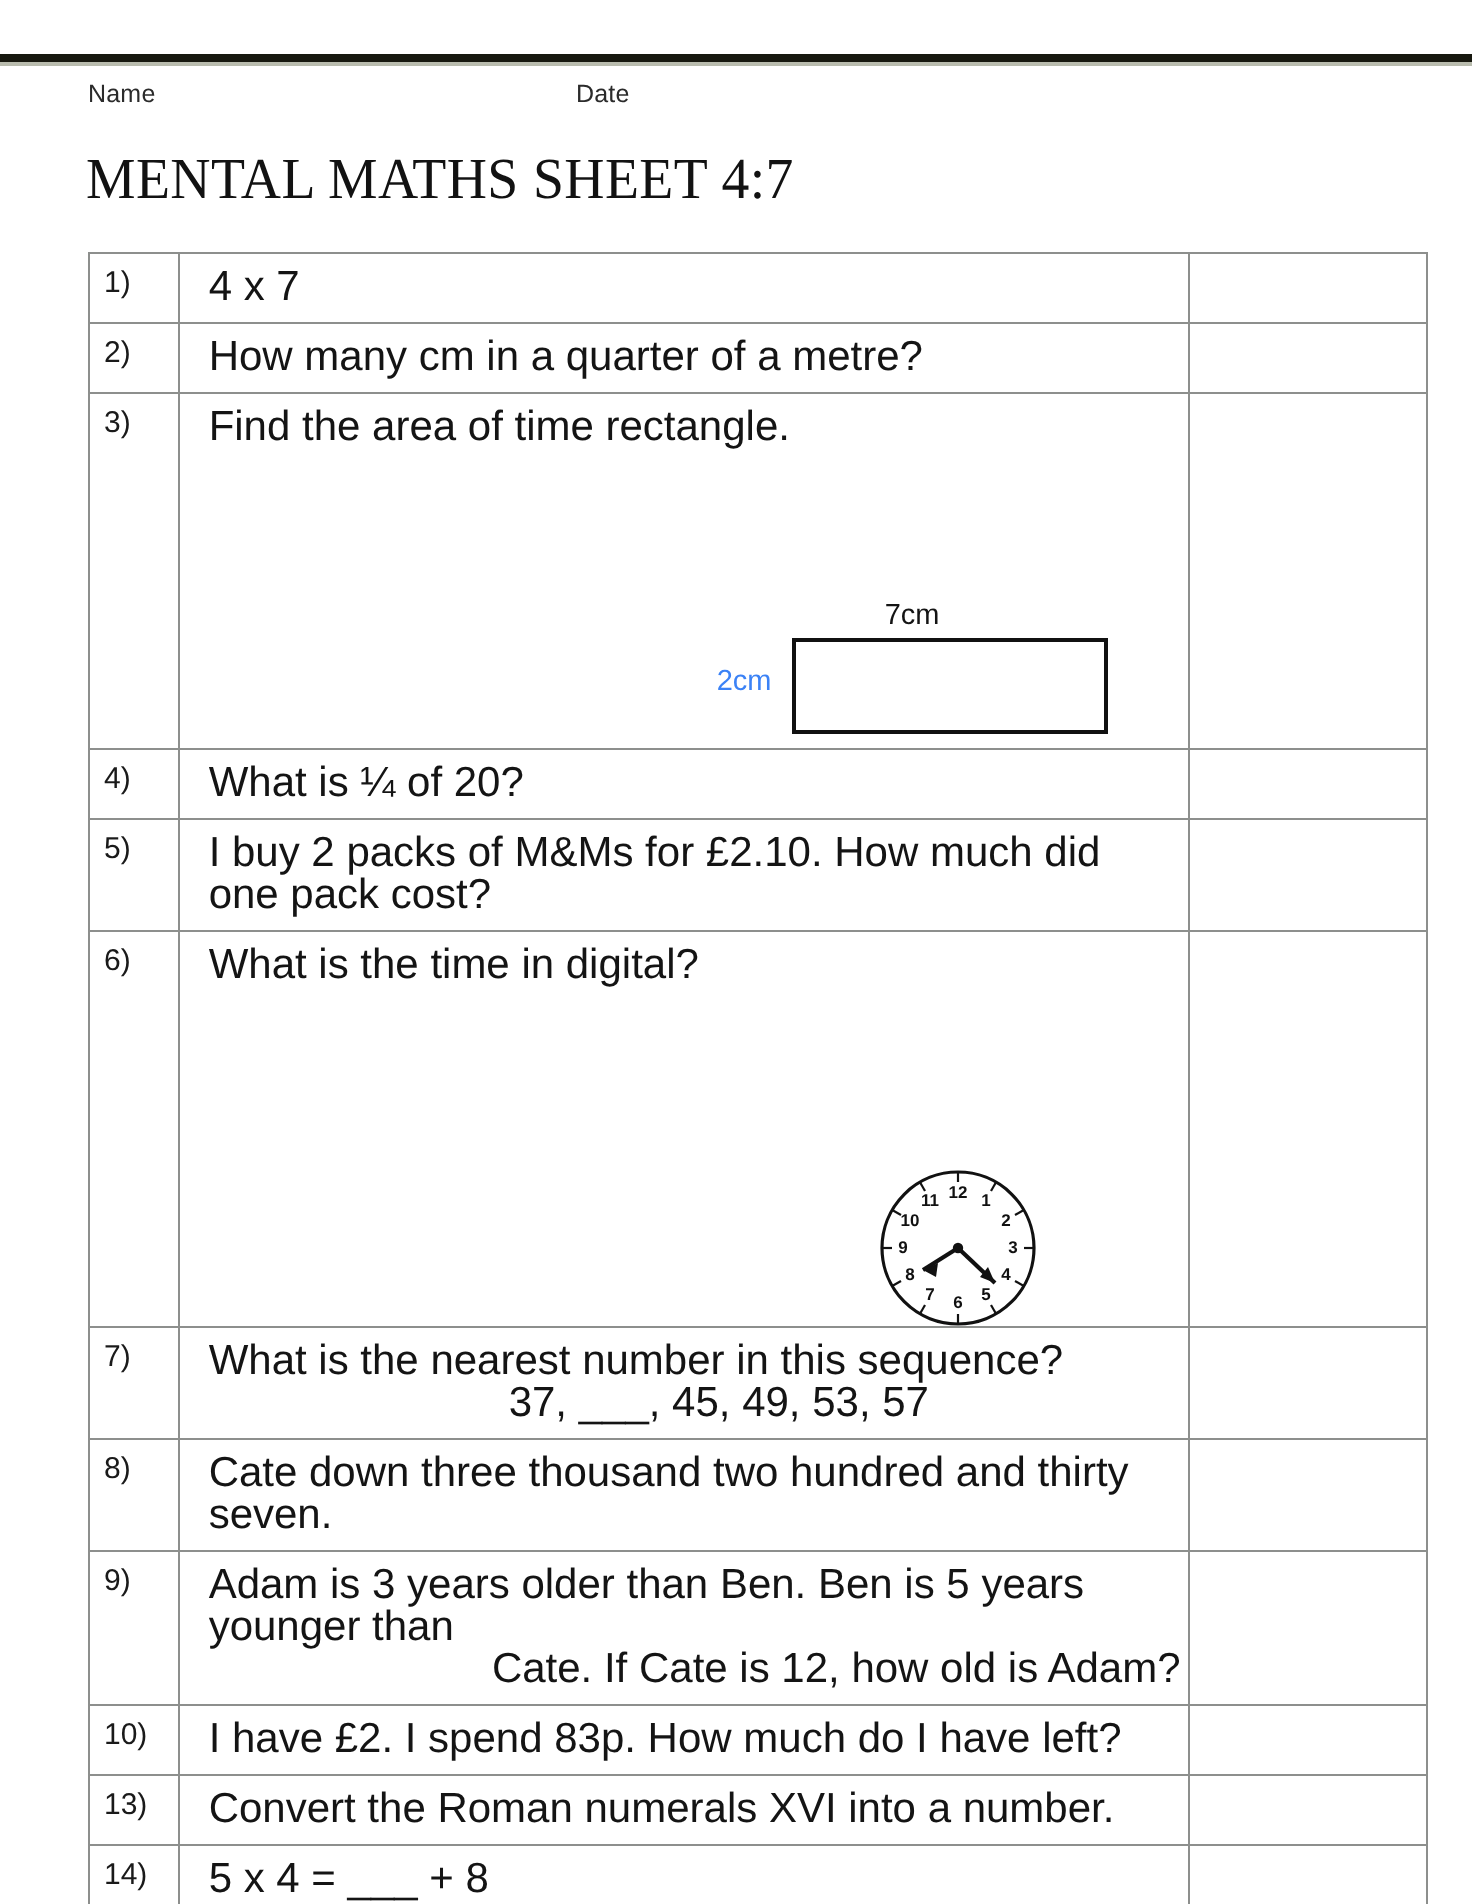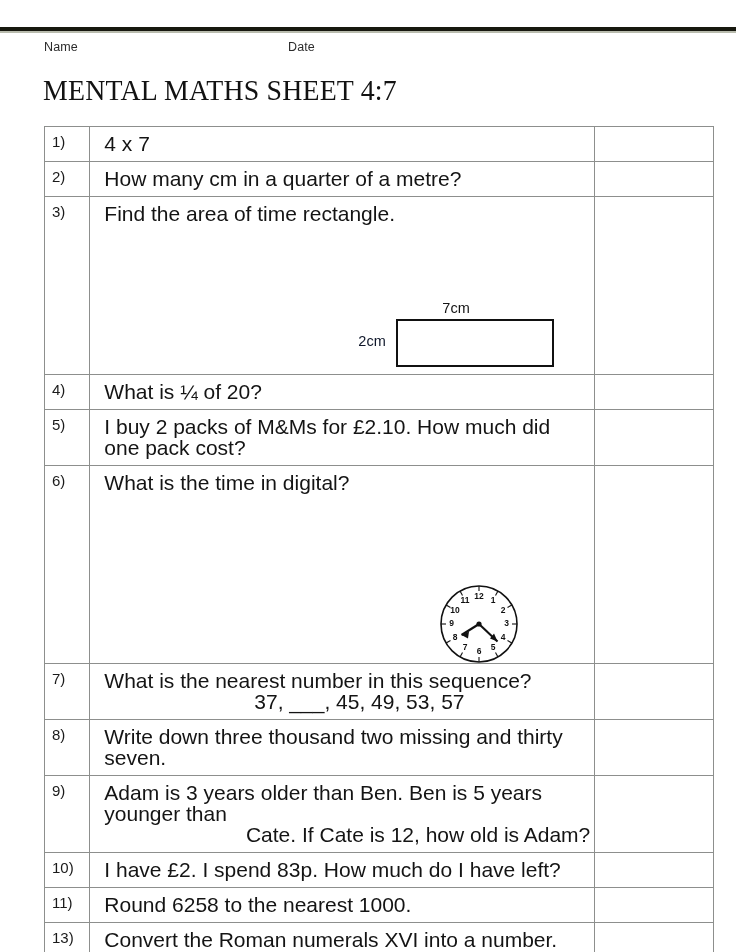--- a/index.html
+++ b/index.html
@@ -139,21 +139,21 @@
     left: 352px;
     top: 0px;
     font-size: 14.5px;
     color: #141414;
   }
   .rect-figure .lbl-left {
     position: absolute;
     left: 268px;
     top: 33px;
     font-size: 14.5px;
-    color: #0f172a;
+    color: #3b82f6;
   }
 
   
   .clock-figure {
     position: relative;
     height: 84px;
   }
   .clock-figure svg {
     position: absolute;
     left: 346px;
@@ -299,21 +299,21 @@
         </div>
       </td>
       <td class="ans-cell"></td>
     </tr>
 
     <tr>
       <td>
           <div class="qnum">8)</div>
         </td>
       <td>
-          <div class="qtext">Write down three thousand two missing and thirty seven.</div>
+          <div class="qtext">Cate down three thousand two hundred and thirty seven.</div>
         </td>
       <td class="ans-cell"></td>
     </tr>
 
     <tr>
       <td>
           <div class="qnum">9)</div>
         </td>
       <td>
         <div class="qtext">
@@ -327,29 +327,20 @@
     <tr>
       <td>
           <div class="qnum">10)</div>
         </td>
       <td>
           <div class="qtext">I have £2. I spend 83p. How much do I have left?</div>
         </td>
       <td class="ans-cell"></td>
     </tr>
 
-    <tr>
-      <td>
-          <div class="qnum">11)</div>
-        </td>
-      <td>
-          <div class="qtext">Round 6258 to the nearest 1000.</div>
-        </td>
-      <td class="ans-cell"></td>
-    </tr>
 
 
     <tr>
       <td>
           <div class="qnum">13)</div>
         </td>
       <td>
           <div class="qtext">Convert the Roman numerals XVI into a number.</div>
         </td>
       <td class="ans-cell"></td>

